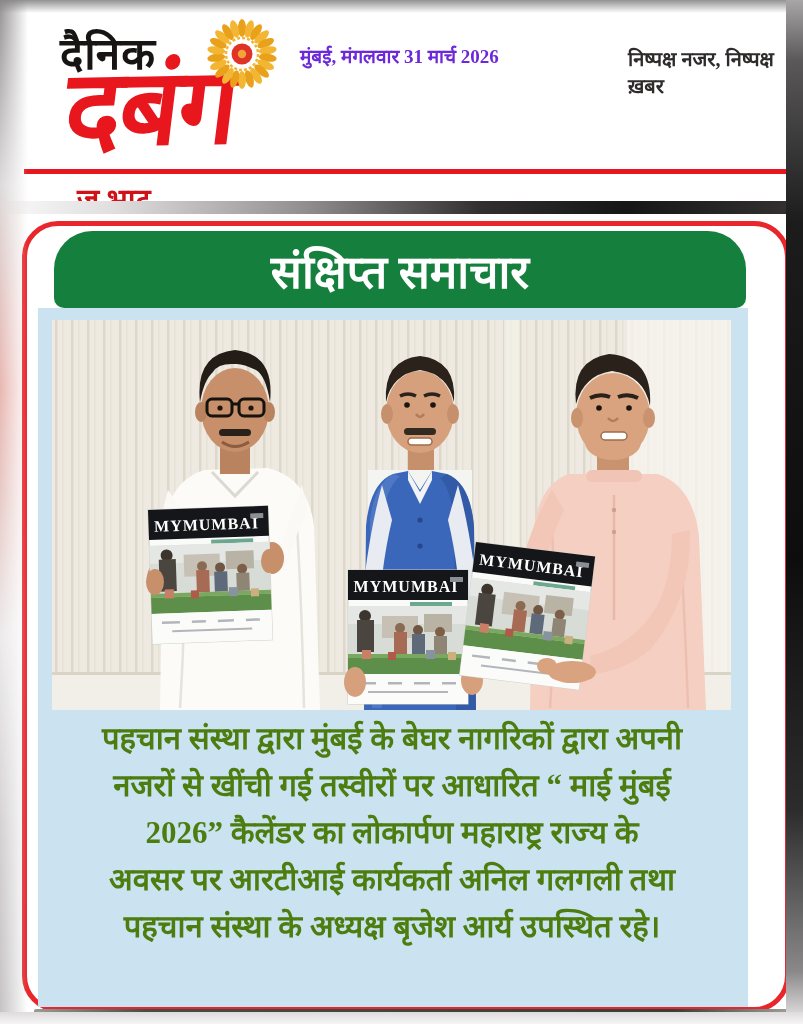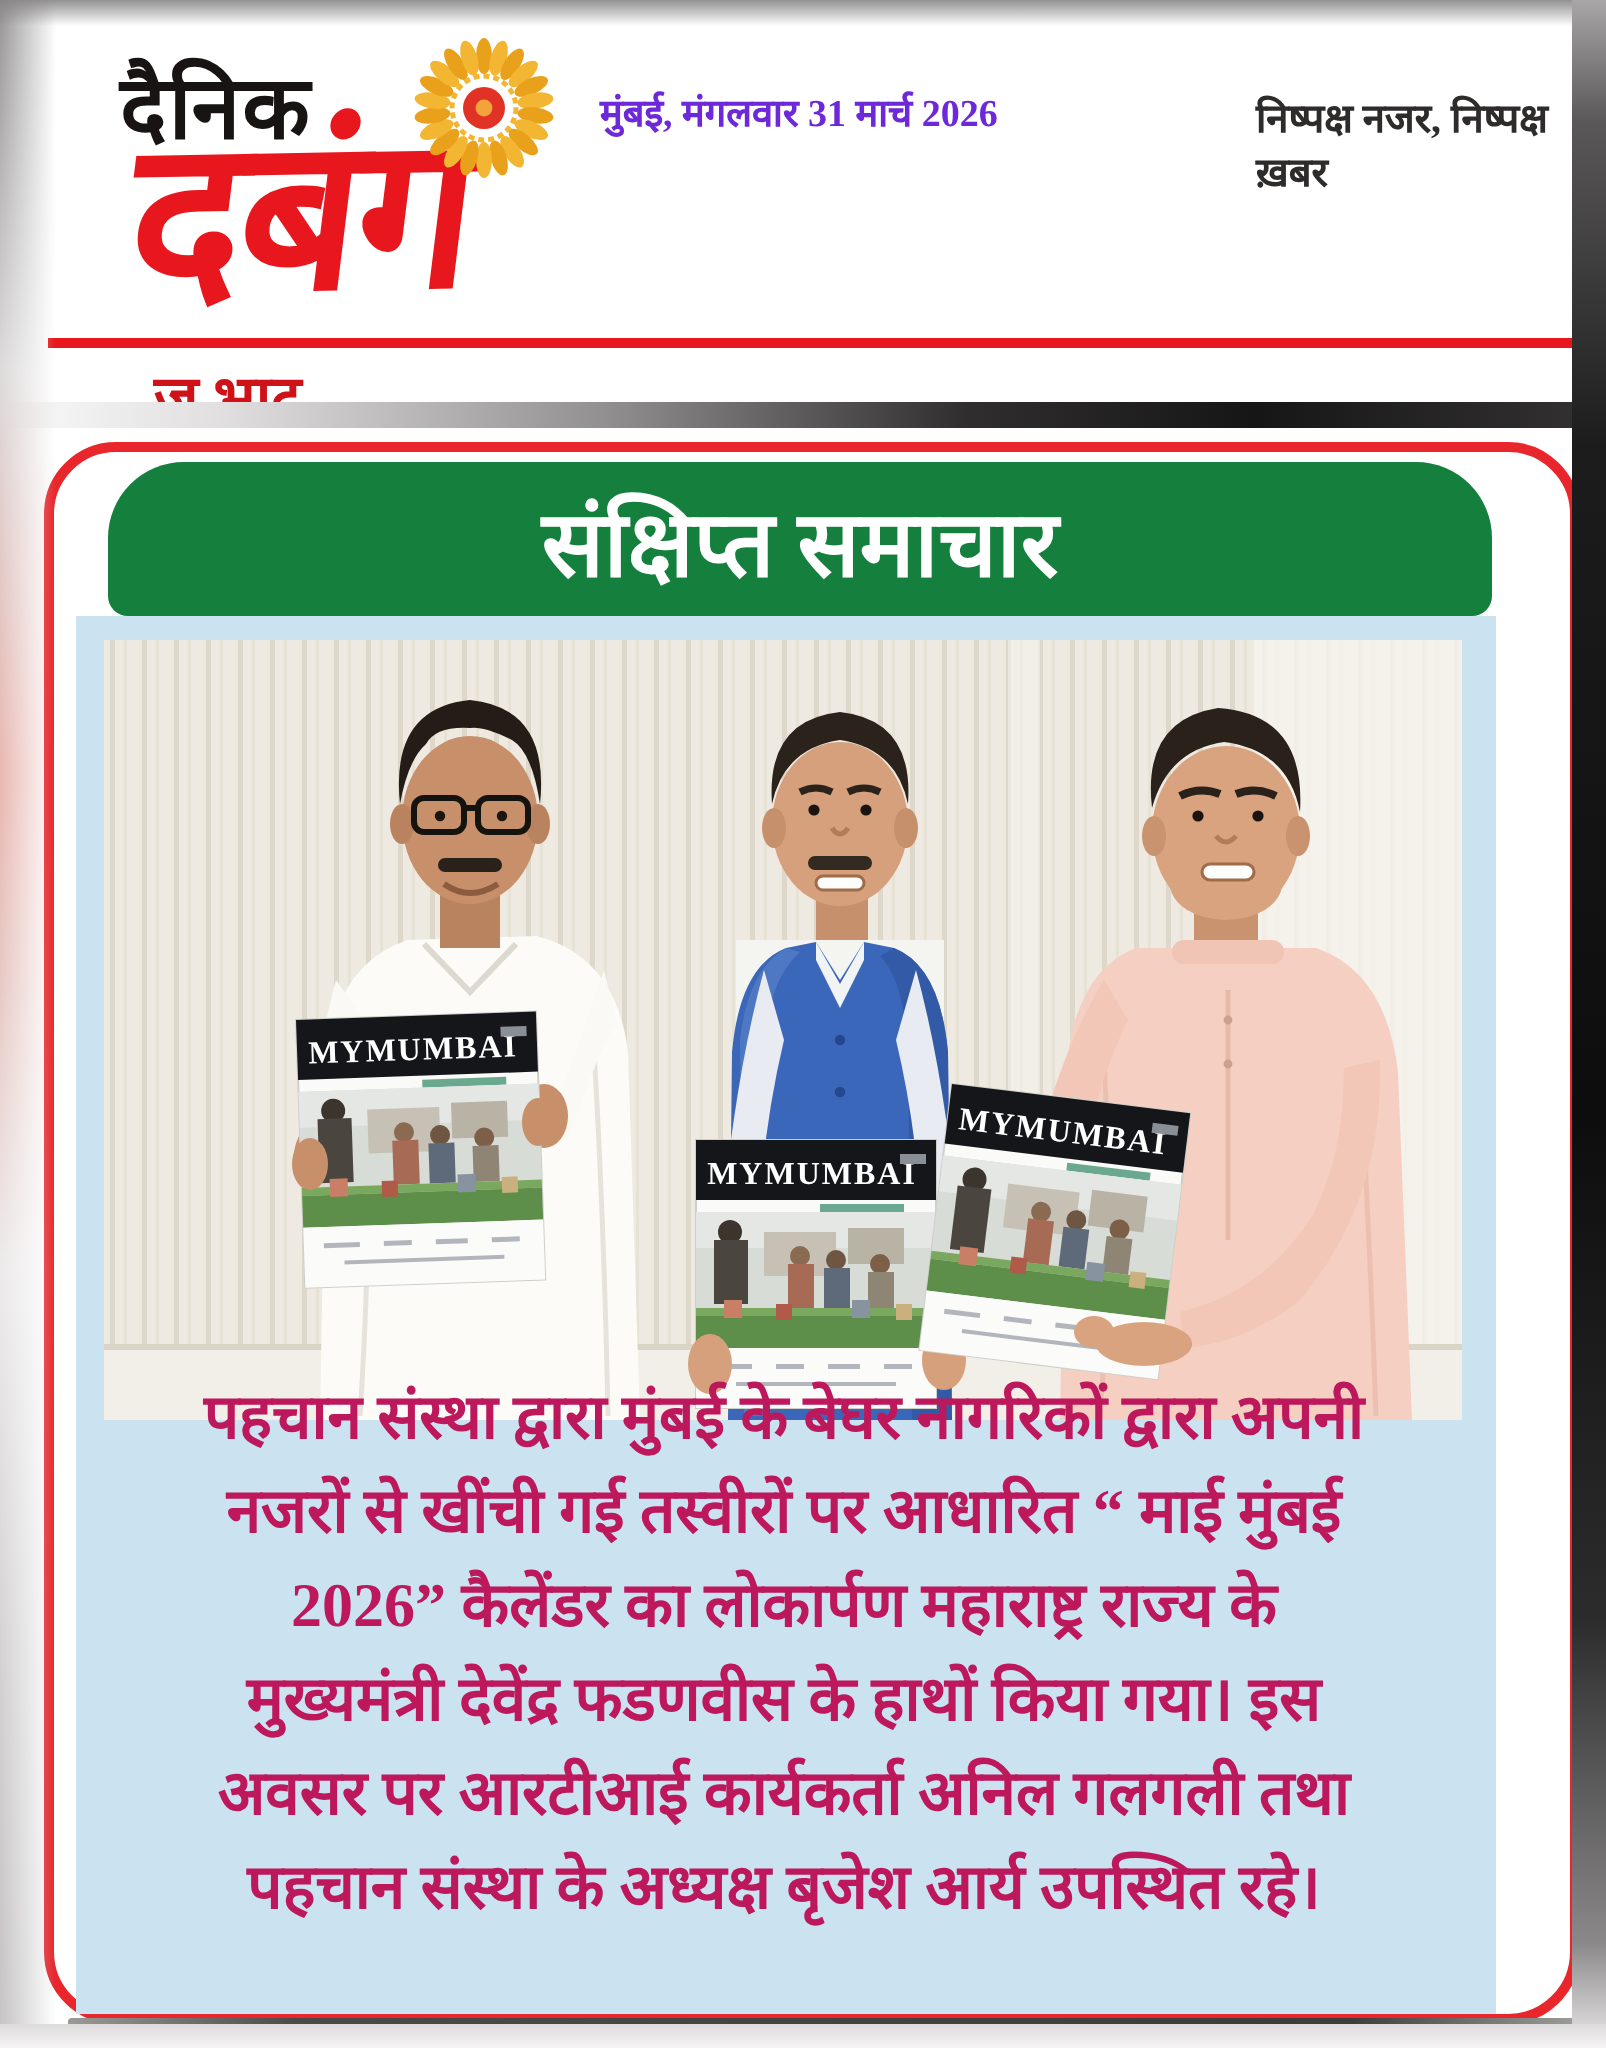--- a/index.html
+++ b/index.html
@@ -26,22 +26,22 @@
     background:linear-gradient(to right,#fbfbfb 0%,#e0dede 14%,#908e8e 38%,#302e2e 60%,#171616 78%,#343232 100%); }
 
   
   #news-border { left:22px; top:221px; width:768px; height:791px; background:#fff;
     border:5px solid #e8262b; border-radius:36px; z-index:1; }
   #section-header { left:54px; top:231px; width:692px; height:77px; background:#15803d;
     border-radius:38px 38px 10px 10px; display:flex; align-items:center; justify-content:center; z-index:3; }
   #section-header .txt { color:#ffffff; font-size:46px; font-weight:800; letter-spacing:0px; }
   #blue-panel { left:38px; top:308px; width:710px; height:699px; background:#cbe3f1; z-index:2; }
   #news-photo { left:52px; top:320px; width:679px; height:390px; z-index:3; }
-  #article { left:52px; top:685px; width:680px; z-index:4; text-align:center;
-    font-size:31px; font-weight:700; color:#be185d; line-height:47px; }
+  #article { left:52px; top:715px; width:680px; z-index:4; text-align:center;
+    font-size:31px; font-weight:700; color:#4d7c0f; line-height:47px; }
   #bottom-rule { left:34px; top:1009px; width:754px; height:7px; z-index:5; border-radius:2px;
     background:linear-gradient(to right,#9a9a97 0%,#4a4a47 15%,#3c3c39 85%,#9c9c99 100%); }
 
   
   .edge { pointer-events:none; z-index:9; }
   #edge-left { left:0; top:0; width:28px; height:1024px;
     background:linear-gradient(to bottom,#969494 0%,#dcdada 18%,#e9b7b1 38%,#e7c9c5 48%,#eceaea 62%,#d2d0d0 82%,#c4c2c2 100%);
     -webkit-mask-image:linear-gradient(to right,#000 0%,transparent 100%);
     mask-image:linear-gradient(to right,#000 0%,transparent 100%); }
   #edge-top { left:0; top:0; width:803px; height:13px;
@@ -241,21 +241,20 @@
       <use href="#cal" transform="translate(424,222) rotate(7)"></use>
       <ellipse cx="520" cy="352" rx="24" ry="11" fill="#d8a37e"></ellipse>
       <ellipse cx="495" cy="346" rx="10" ry="8" fill="#d8a37e"></ellipse>
     </g>
   </svg>
 
   <div id="article" class="abs">
     <div>पहचान संस्था द्वारा मुंबई के बेघर नागरिकों द्वारा अपनी</div>
     <div>नजरों से खींची गई तस्वीरों पर आधारित “ माई मुंबई</div>
     <div>2026” कैलेंडर का लोकार्पण महाराष्ट्र राज्य के</div>
-    <div>मुख्यमंत्री देवेंद्र फडणवीस के हाथों किया गया। इस</div>
     <div>अवसर पर आरटीआई कार्यकर्ता अनिल गलगली तथा</div>
     <div>पहचान संस्था के अध्यक्ष बृजेश आर्य उपस्थित रहे।</div>
   </div>
 
   <div id="bottom-rule" class="abs"></div>
 
   <div id="edge-left" class="abs edge"></div>
   <div id="edge-top" class="abs edge"></div>
   <div id="edge-right-dark" class="abs edge"></div>
   <div id="edge-bottom" class="abs edge"></div>

